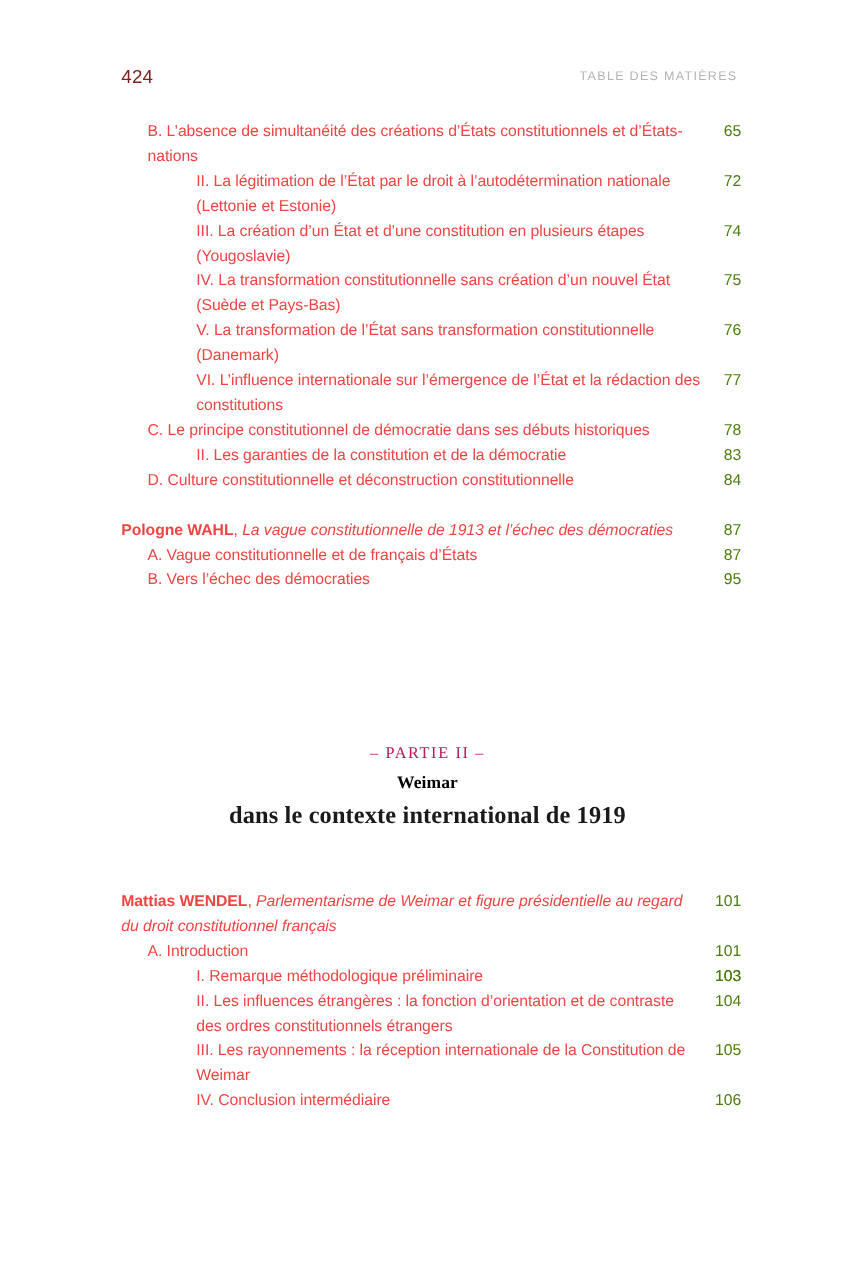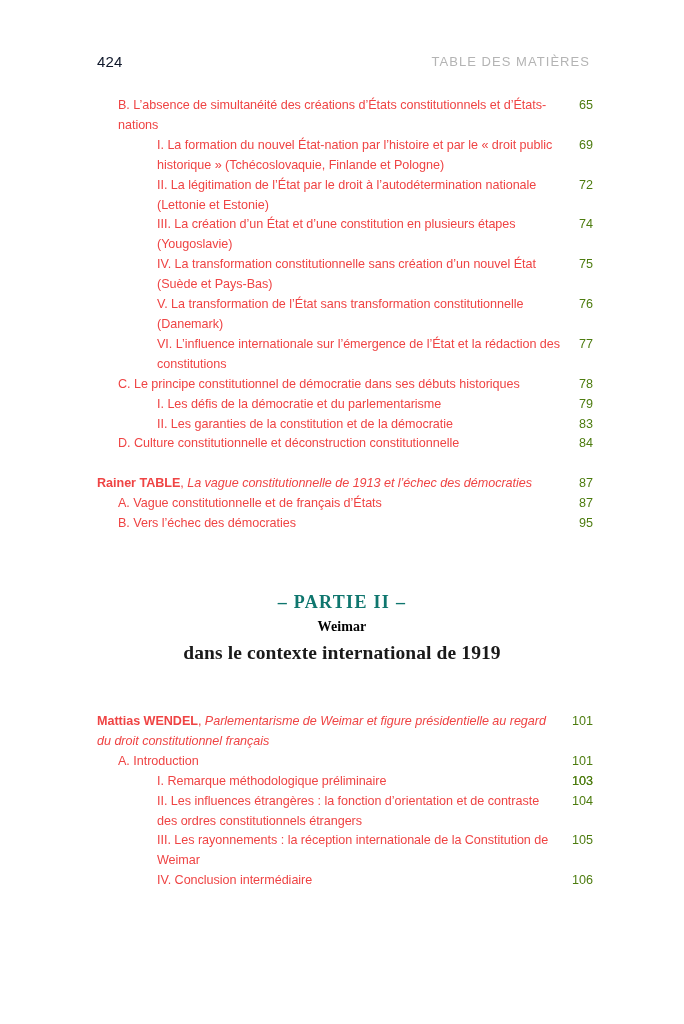--- a/index.html
+++ b/index.html
@@ -30,29 +30,29 @@
     top: 52px;
     left: 97px;
     width: 493px;
     height: 24px;
   }
   .folio {
     position: absolute;
     left: 0;
     top: 0;
     font-size: 15px;
-    color: #0f172a;
+    color: #7f1d1d;
     letter-spacing: 0.2px;
     line-height: 20px;
   }
   .head-title {
     position: absolute;
     right: 0;
     top: 5px;
-    font-size: 13px;
+    font-size: 10px;
     color: #b4b4b4;
     letter-spacing: 1.05px;
     line-height: 10px;
     white-space: nowrap;
   }
 
   
   .toc {
     position: absolute;
     left: 97px;
@@ -101,25 +101,24 @@
   
   .part-block {
     position: absolute;
     left: 0;
     top: 592px;
     width: 684px;
     text-align: center;
     font-family: "Liberation Serif", serif;
   }
   .part-kicker {
-    font-size: 18px;
+    font-size: 13px;
     line-height: 20px;
     letter-spacing: 1.3px;
-    color: #0f766e;
-    font-weight: bold;
+    color: #be185d;
   }
   .part-title-1 {
     font-size: 14px;
     line-height: 26px;
     font-weight: bold;
     color: #000000;
     margin-top: 2px;
     letter-spacing: 0.1px;
   }
   .part-title-2 {
@@ -148,24 +147,20 @@
     <div class="head-title">TABLE DES MATIÈRES</div>
   </div>
 
   <div class="toc">
 
     <div class="entry lvl-a">
       <span class="label">B. L’absence de simultanéité des créations d’États constitutionnels et d’États-nations</span>
       <span class="page-no">65</span>
     </div>
 
-    <div class="entry lvl-i">
-      <span class="label">I. La formation du nouvel État-nation par l’histoire et par le « droit public historique » (Tchécoslovaquie, Finlande et Pologne)</span>
-      <span class="page-no">69</span>
-    </div>
 
     <div class="entry lvl-i">
       <span class="label">II. La légitimation de l’État par le droit à l’autodétermination nationale (Lettonie et Estonie)</span>
       <span class="page-no">72</span>
     </div>
 
     <div class="entry lvl-i">
       <span class="label">III. La création d’un État et d’une constitution en plusieurs étapes (Yougoslavie)</span>
       <span class="page-no">74</span>
     </div>
@@ -183,37 +178,33 @@
     <div class="entry lvl-i">
       <span class="label">VI. L’influence internationale sur l’émergence de l’État et la rédaction des constitutions</span>
       <span class="page-no">77</span>
     </div>
 
     <div class="entry lvl-a">
       <span class="label">C. Le principe constitutionnel de démocratie dans ses débuts historiques</span>
       <span class="page-no">78</span>
     </div>
 
-    <div class="entry lvl-i">
-      <span class="label">I. Les défis de la démocratie et du parlementarisme</span>
-      <span class="page-no">79</span>
-    </div>
 
     <div class="entry lvl-i">
       <span class="label">II. Les garanties de la constitution et de la démocratie</span>
       <span class="page-no">83</span>
     </div>
 
     <div class="entry lvl-a">
       <span class="label">D. Culture constitutionnelle et déconstruction constitutionnelle</span>
       <span class="page-no">84</span>
     </div>
 
     <div class="entry lvl-author gap-author">
-      <span class="label"><span class="author">Rainer TABLE</span><span>, </span><span class="title">La vague constitutionnelle de 1913 et l’échec des démocraties</span></span>
+      <span class="label"><span class="author">Pologne WAHL</span><span>, </span><span class="title">La vague constitutionnelle de 1913 et l’échec des démocraties</span></span>
       <span class="page-no">87</span>
     </div>
 
     <div class="entry lvl-a">
       <span class="label">A. Vague constitutionnelle et de français d’États</span>
       <span class="page-no">87</span>
     </div>
 
     <div class="entry lvl-a">
       <span class="label">B. Vers l’échec des démocraties</span>

